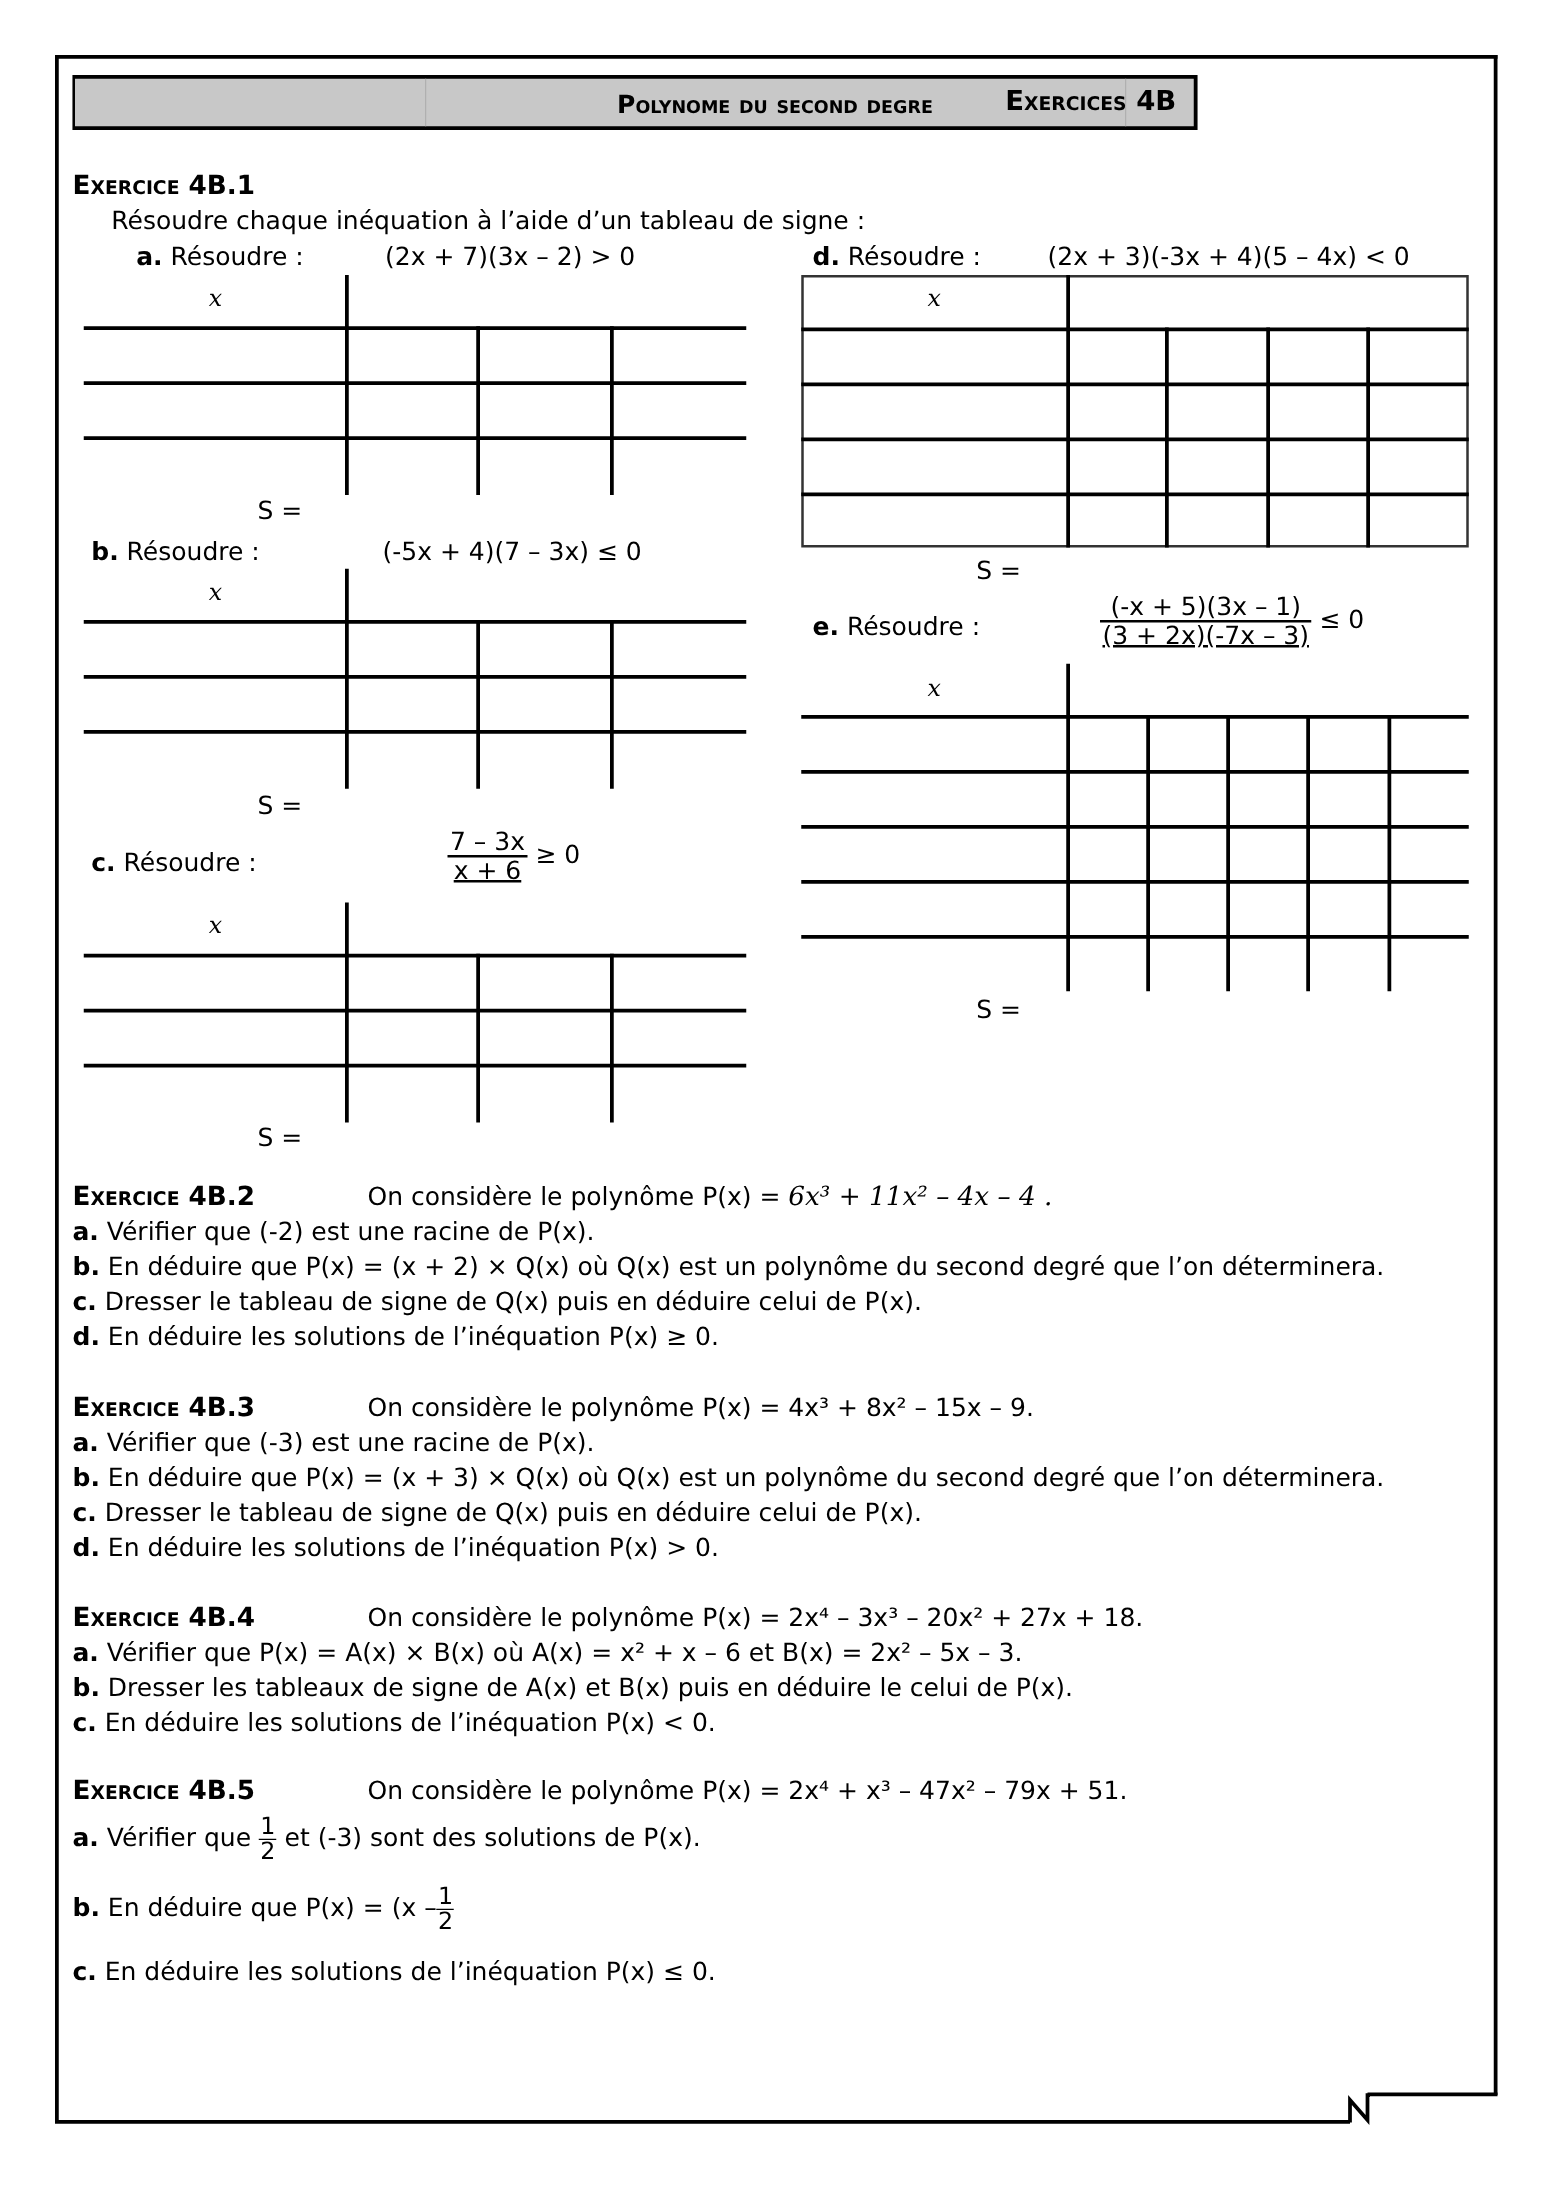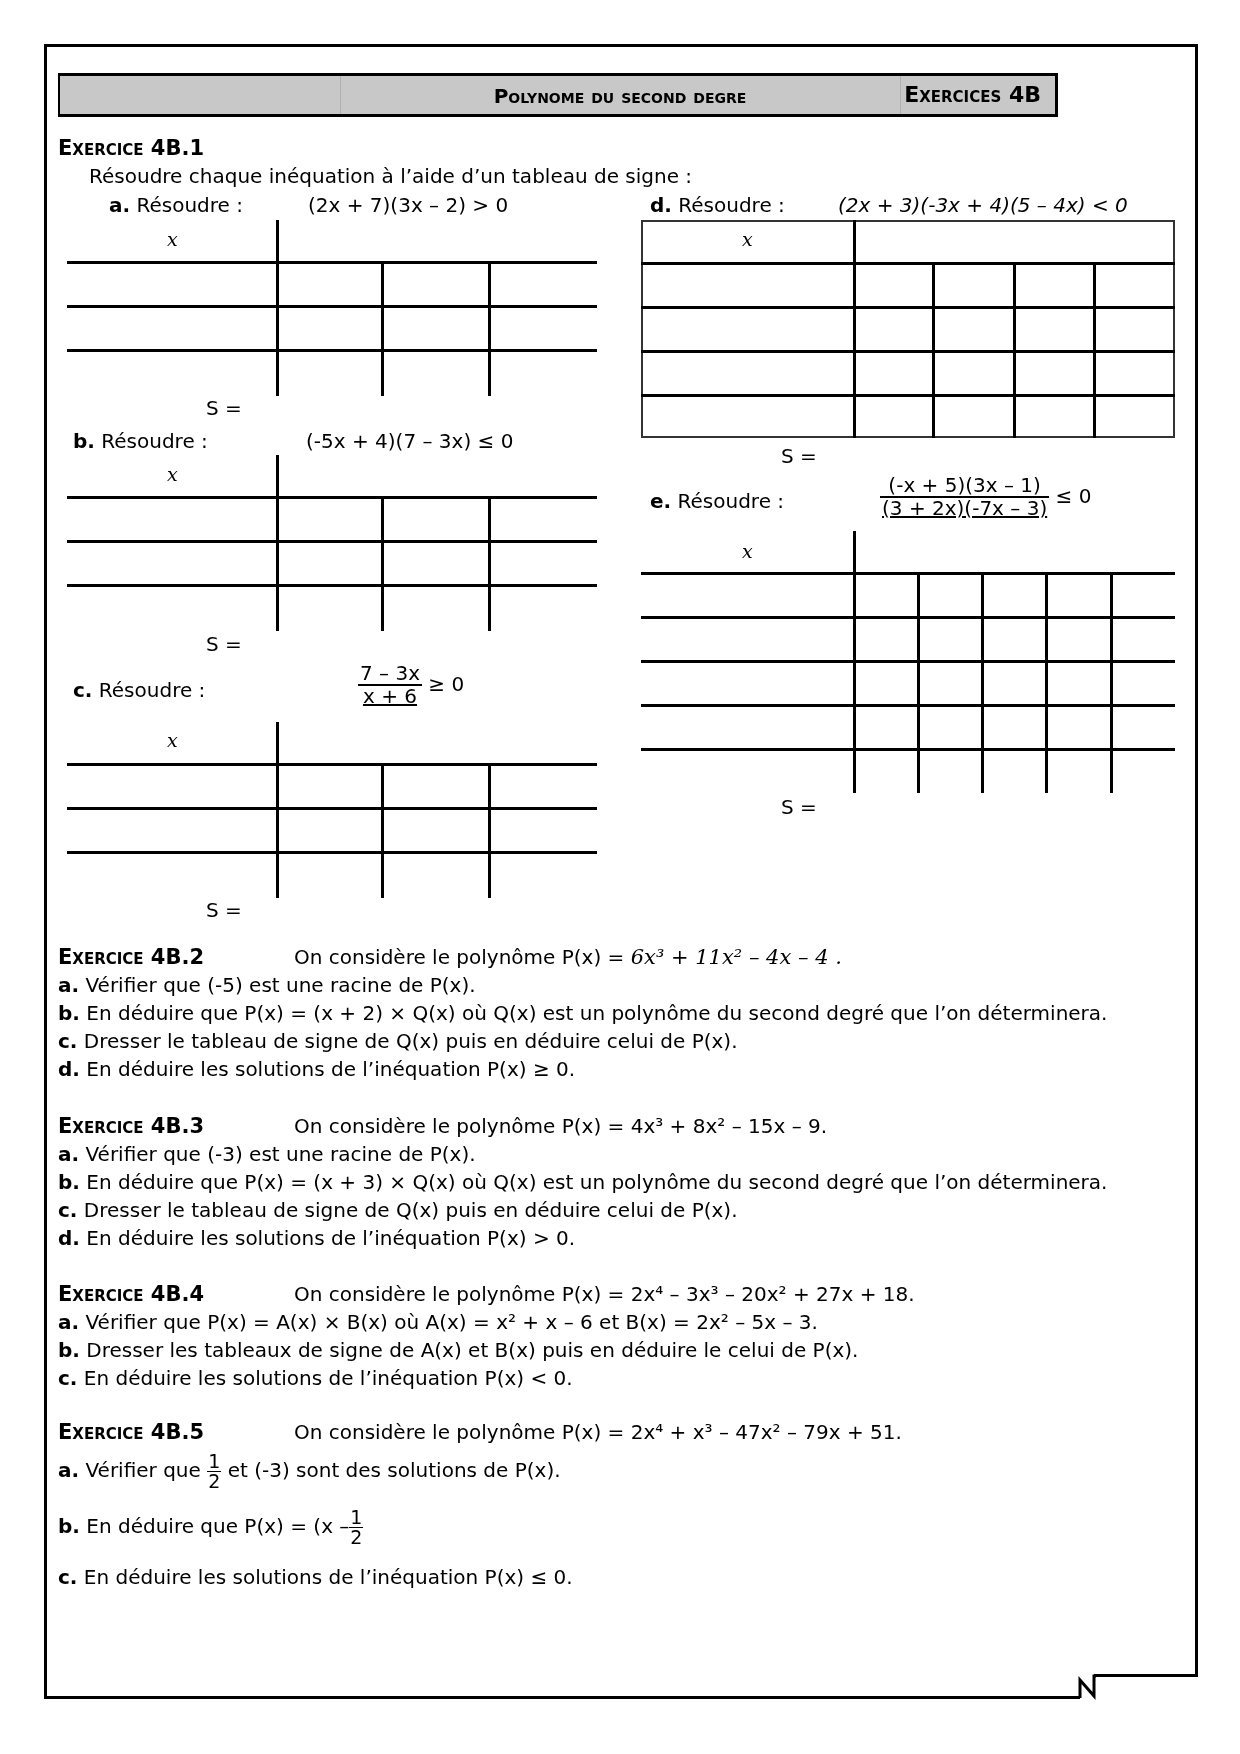--- a/index.html
+++ b/index.html
@@ -4,22 +4,22 @@
 <style>
   html, body { margin: 0; padding: 0; background: #ffffff; }
   body { width: 1240px; height: 1754px; position: relative; overflow: hidden;
          font-family: "DejaVu Sans", "Liberation Sans", sans-serif; color: #000; }
   .abs { position: absolute; }
   .frame-top { left: 44px; top: 44px; width: 1154px; height: 3px; background: #000; }
   .frame-left { left: 44px; top: 44px; width: 3px; height: 1654px; background: #000; }
   .frame-right { left: 1195px; top: 44px; width: 3px; height: 1632px; background: #000; }
   .frame-bottom-l { left: 44px; top: 1696px; width: 1036px; height: 3px; background: #000; }
   .frame-bottom-r { left: 1094px; top: 1674px; width: 104px; height: 3px; background: #000; }
-  .header { left: 58px; top: 60px; width: 1000px; height: 44px; background: #c8c8c8;
-            border: 3px solid #000; border-left-width: 2px; box-sizing: border-box; margin-top: 13px; }
+  .header { left: 58px; top: 60px; width: 900px; height: 44px; background: #c8c8c8;
+            border: 3px solid #000; border-left-width: 2px; box-sizing: border-box; }
   .header .div1 { position: absolute; left: 280px; top: 0; width: 1px; height: 100%; background: #b0b0b0; }
   .header .div2 { position: absolute; left: 840px; top: 0; width: 1px; height: 100%; background: #b0b0b0; }
   .header-title { position: absolute; left: 280px; width: 560px; top: 8px; text-align: center;
                   font-weight: bold; font-size: 20px; font-variant: small-caps; letter-spacing: 0px; }
   .header-right { position: absolute; right: 14px; top: 6px; font-weight: bold; font-size: 22px; font-variant: small-caps; }
   .ex-title { font-weight: bold; font-size: 21px; font-variant: small-caps; }
   .txt { font-size: 20px; white-space: nowrap; }
   .m { font-family: "DejaVu Serif", "Liberation Serif", serif; font-style: italic; }
   .b { font-weight: bold; }
   .hl { position: absolute; height: 3px; background: #000; }
@@ -90,21 +90,21 @@
   <div class="vl" style="left:276px;top:722px;height:176px;"></div>
   <div class="hl" style="left:67px;top:763px;width:530px;"></div>
   <div class="hl" style="left:67px;top:807px;width:530px;"></div>
   <div class="hl" style="left:67px;top:851px;width:530px;"></div>
   <div class="vl" style="left:381px;top:763px;height:135px;"></div>
   <div class="vl" style="left:488px;top:763px;height:135px;"></div>
 </div>
 <div class="abs txt" style="left:206px;top:898px;">S =</div>
 
 <div class="abs txt" style="left:650px;top:193px;"><span class="b">d.</span> <span>Résoudre :</span></div>
-<div class="abs txt" style="left:838px;top:193px;font-style:italic;">(2x + 3)(-3x + 4)(5 – 4x) &lt; 0</div>
+<div class="abs txt" style="left:838px;top:193px;">(2x + 3)(-3x + 4)(5 – 4x) &lt; 0</div>
 <div class="abs" style="left:0;top:0;">
   <div class="abs" style="left:641px;top:220px;width:534px;height:218px;border:2px solid #333;box-sizing:border-box;"></div>
   <span class="xlabel" style="left:742px;top:228px;">x</span>
   <div class="vl" style="left:853px;top:220px;height:218px;"></div>
   <div class="hl" style="left:641px;top:262px;width:534px;"></div>
   <div class="hl" style="left:641px;top:306px;width:534px;"></div>
   <div class="hl" style="left:641px;top:350px;width:534px;"></div>
   <div class="hl" style="left:641px;top:394px;width:534px;"></div>
   <div class="vl" style="left:932px;top:262px;height:176px;"></div>
   <div class="vl" style="left:1013px;top:262px;height:176px;"></div>
@@ -129,21 +129,21 @@
   <div class="vl" style="left:981px;top:572px;height:221px;"></div>
   <div class="vl" style="left:1045px;top:572px;height:221px;"></div>
   <div class="vl" style="left:1110px;top:572px;height:221px;"></div>
 </div>
 <div class="abs txt" style="left:781px;top:795px;">S =</div>
 
 <div class="abs ex-title" style="left:58px;top:945px;">Exercice 4B.2</div>
 <div class="abs txt" style="left:294px;top:945px;">
   <span>On considère le polynôme P(x) =</span> <span class="m" style="font-size:21px;">6x³ + 11x² – 4x – 4 .</span>
 </div>
-<div class="abs txt" style="left:58px;top:973px;"><span class="b">a.</span> <span>Vérifier que (-5) est une racine de P(x).</span></div>
+<div class="abs txt" style="left:58px;top:973px;"><span class="b">a.</span> <span>Vérifier que (-2) est une racine de P(x).</span></div>
 <div class="abs txt" style="left:58px;top:1001px;"><span class="b">b.</span> <span>En déduire que P(x) = (x + 2) × Q(x)  où Q(x) est un polynôme du second degré que l’on déterminera.</span></div>
 <div class="abs txt" style="left:58px;top:1029px;"><span class="b">c.</span> <span>Dresser le tableau de signe de Q(x) puis en déduire celui de P(x).</span></div>
 <div class="abs txt" style="left:58px;top:1057px;"><span class="b">d.</span> <span>En déduire les solutions de l’inéquation P(x) ≥ 0.</span></div>
 
 <div class="abs ex-title" style="left:58px;top:1114px;">Exercice 4B.3</div>
 <div class="abs txt" style="left:294px;top:1114px;">On considère le polynôme P(x) = 4x³ + 8x² – 15x – 9.</div>
 <div class="abs txt" style="left:58px;top:1142px;"><span class="b">a.</span> <span>Vérifier que (-3) est une racine de P(x).</span></div>
 <div class="abs txt" style="left:58px;top:1170px;"><span class="b">b.</span> <span>En déduire que P(x) = (x + 3) × Q(x)  où Q(x) est un polynôme du second degré que l’on déterminera.</span></div>
 <div class="abs txt" style="left:58px;top:1198px;"><span class="b">c.</span> <span>Dresser le tableau de signe de Q(x) puis en déduire celui de P(x).</span></div>
 <div class="abs txt" style="left:58px;top:1226px;"><span class="b">d.</span> <span>En déduire les solutions de l’inéquation P(x) &gt; 0.</span></div>

